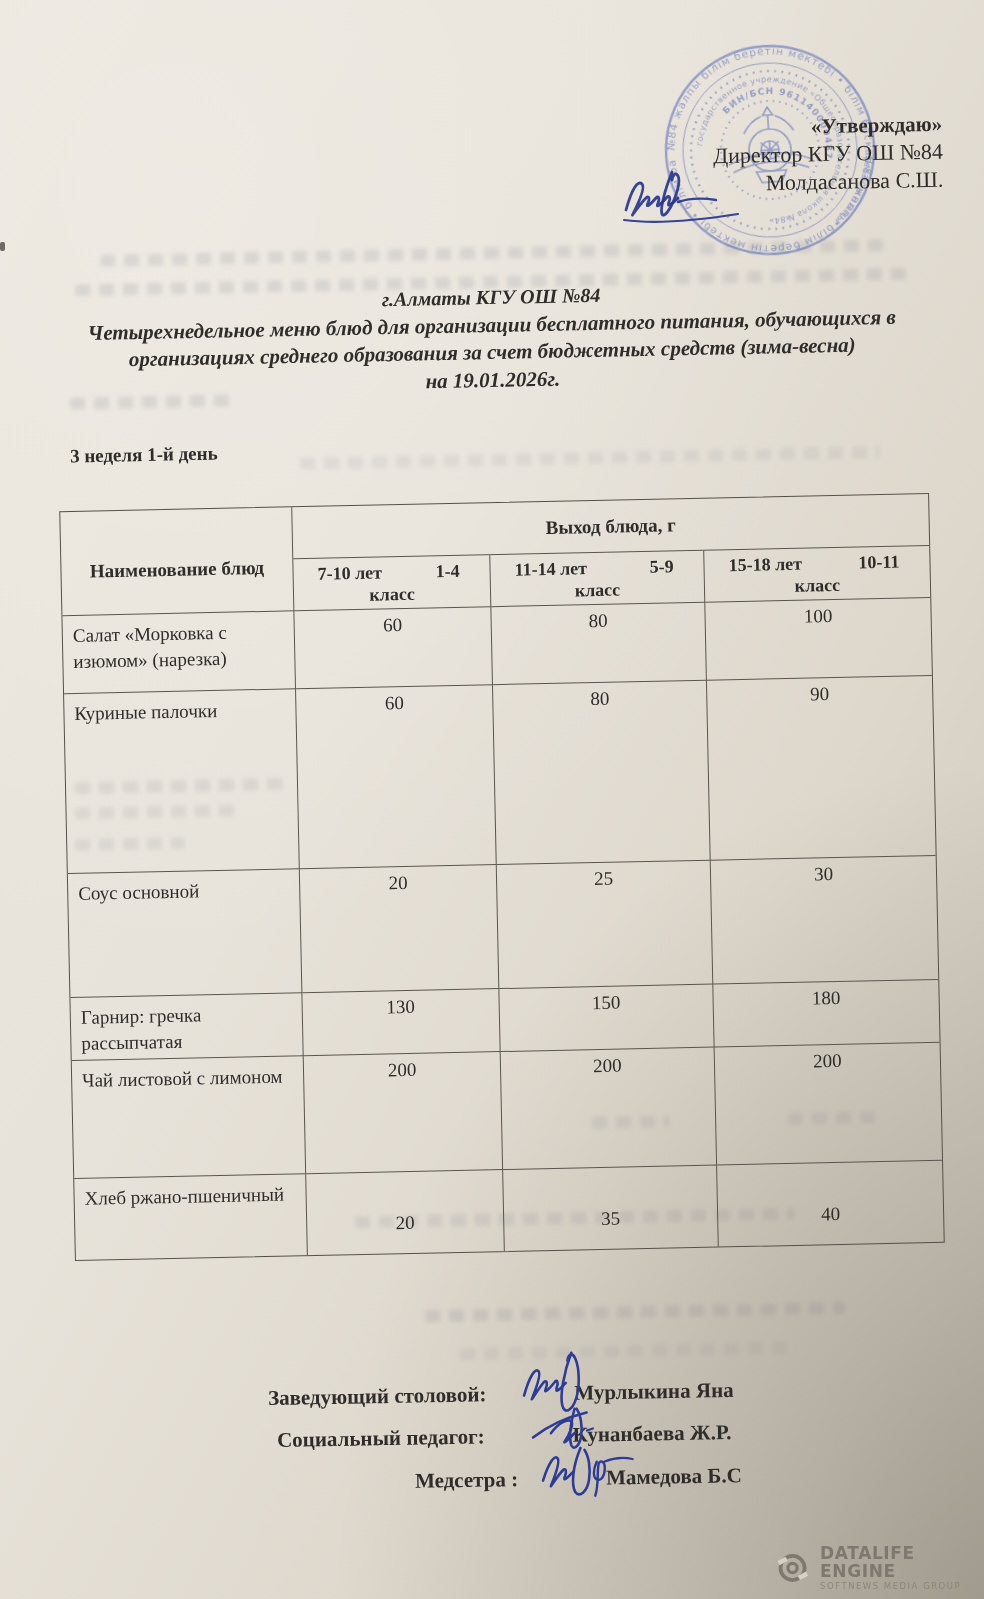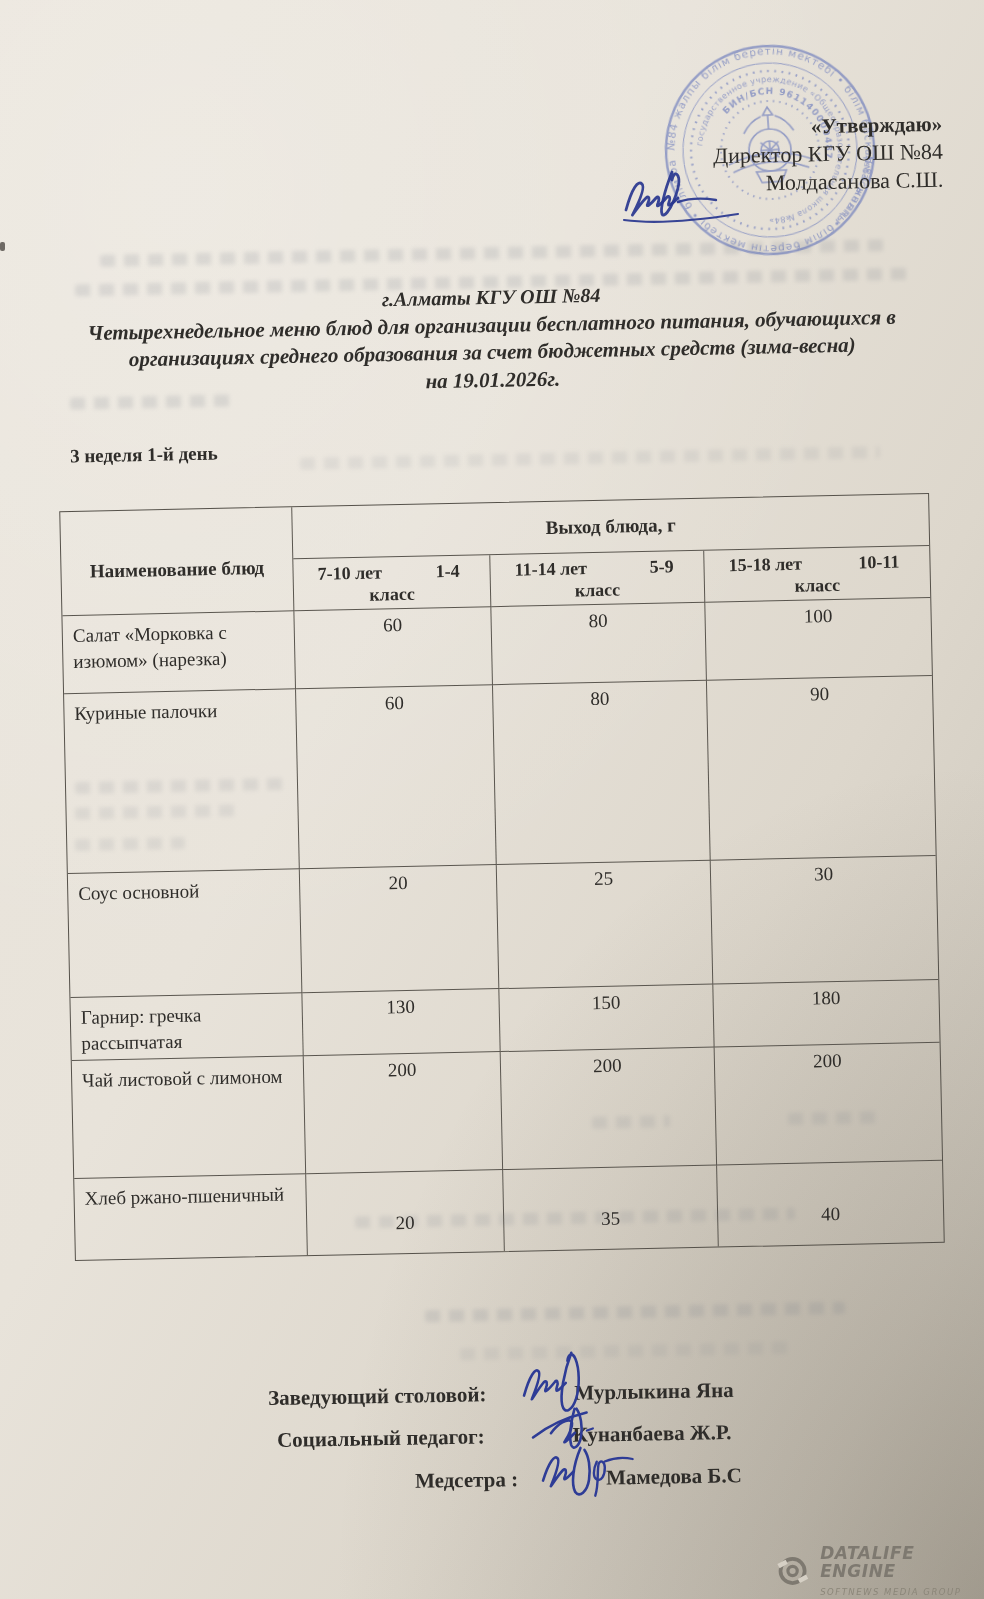--- a/index.html
+++ b/index.html
@@ -76,23 +76,23 @@
   
   .stampwrap{left:652px;top:32px;width:236px;height:236px;opacity:.52;transform:rotate(-4deg);filter:blur(.3px);}
   .stampwrap svg{overflow:visible;}
   .stamp-stroke{fill:none;stroke:#4a5fb4;}
   .stamp-text{fill:#4a5fb4;font-family:"DejaVu Sans",sans-serif;}
   .dirsig{left:620px;top:158px;width:150px;height:70px;}
   .dirsig path{fill:none;stroke:#28368f;stroke-linecap:round;stroke-linejoin:round;opacity:.92;}
 
   
   .wm{left:774px;top:1544px;display:flex;align-items:center;gap:9px;color:#7e7970;
-      font-family:"DejaVu Sans","Liberation Sans",sans-serif;font-style:italic;}
+      font-family:"DejaVu Sans","Liberation Sans",sans-serif;}
   .wm .tt{font-size:17px;font-weight:bold;letter-spacing:.6px;line-height:18px;}
-  .wm .st{font-size:8.5px;letter-spacing:1.5px;color:#8b8679;margin-top:7px;}
+  .wm .st{font-size:8.5px;letter-spacing:1.5px;color:#8b8679;margin-top:1px;}
 </style>
 </head>
 <body>
 
 <div class="page">
 
   <div class="ghost" style="left:100px;top:247px;width:790px;"></div>
   <div class="ghost" style="left:75px;top:276px;width:840px;"></div>
   <div class="ghost" style="left:70px;top:396px;width:165px;"></div>
   <div class="ghost" style="left:300px;top:452px;width:580px;opacity:.20;"></div>

